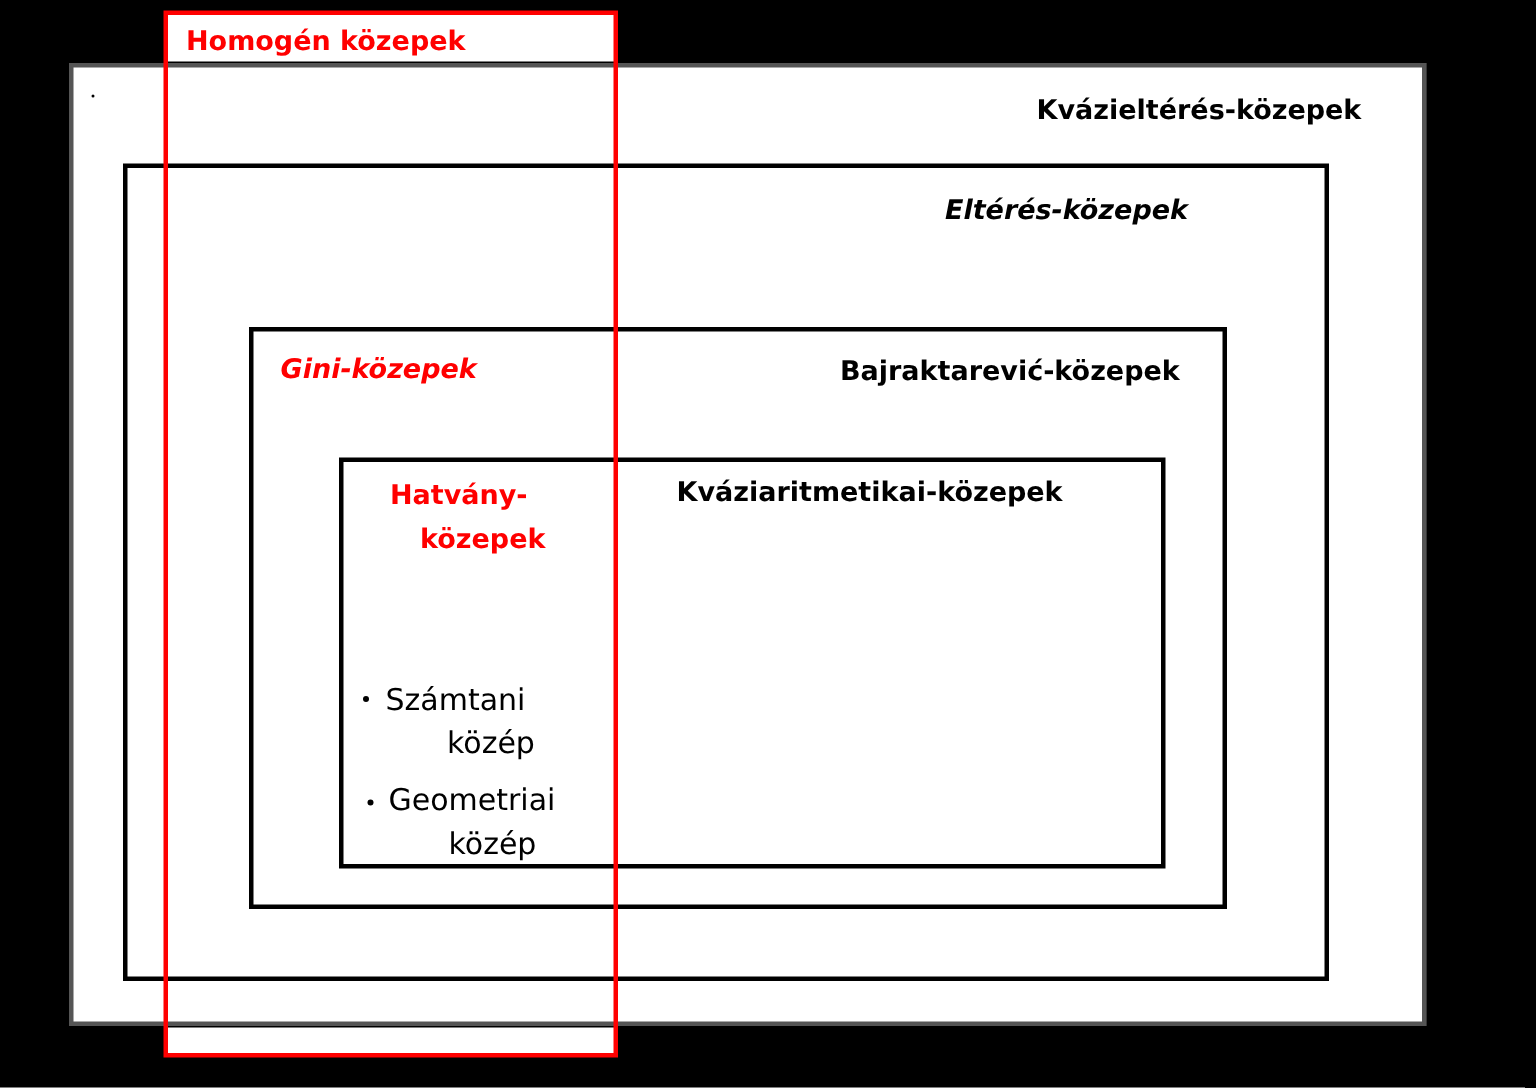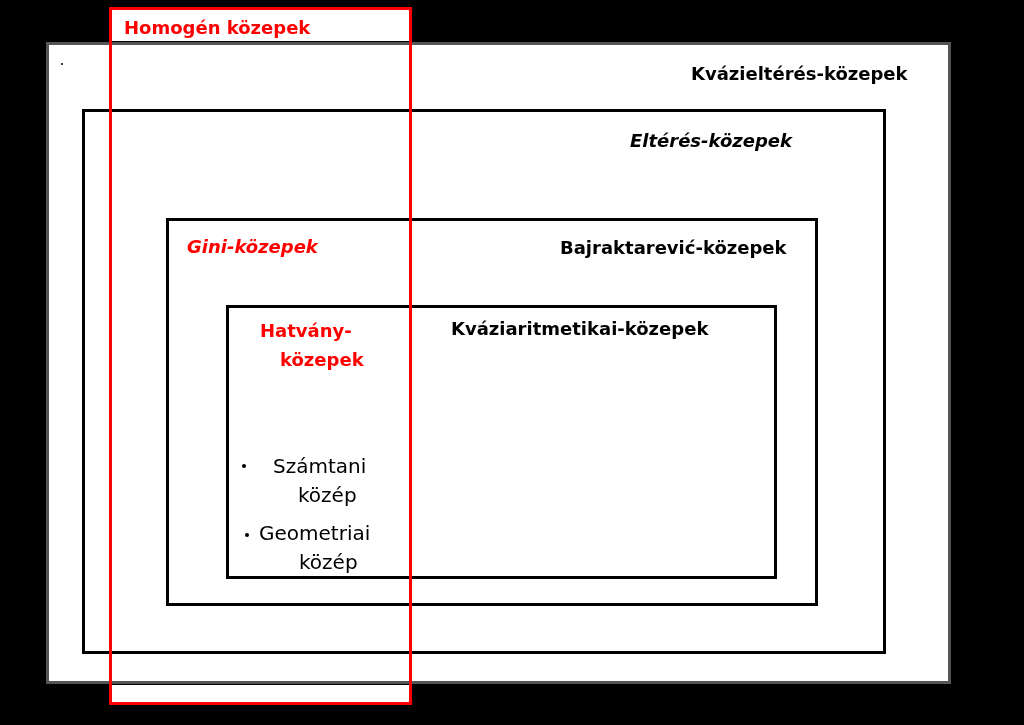--- a/index.html
+++ b/index.html
@@ -33,21 +33,21 @@
 <div class="lbl" style="left:560px;top:237px;text-align:center;">Bajraktarević-közepek</div>
 
 <div class="box black" style="left:226px;top:305px;width:551px;height:274px;"></div>
 <div class="lbl" style="left:451px;top:318px;">Kváziaritmetikai-közepek</div>
 
 <div class="lbl r" style="left:187px;top:236px;font-style:italic;">Gini-közepek</div>
 <div class="lbl r" style="left:236px;top:320px;margin-left:24px;">Hatvány-</div>
 <div class="lbl r" style="left:280px;top:349px;">közepek</div>
 
 <div class="dot" style="left:242px;top:464px;"></div>
-<div class="item" style="left:257px;top:451px;margin-left:16px;">Számtani</div>
+<div class="item" style="left:257px;top:451px;">Számtani</div>
 <div class="item" style="left:298px;top:480px;">közép</div>
 
 <div class="dot" style="left:245px;top:533px;"></div>
 <div class="item" style="left:259px;top:518px;">Geometriai</div>
 <div class="item" style="left:299px;top:547px;">közép</div>
 
 <div class="red" style="left:109px;top:7px;width:303px;height:698px;"></div>
 <div class="lbl r" style="left:124px;top:17px;">Homogén közepek</div>
 
 </body></html>

